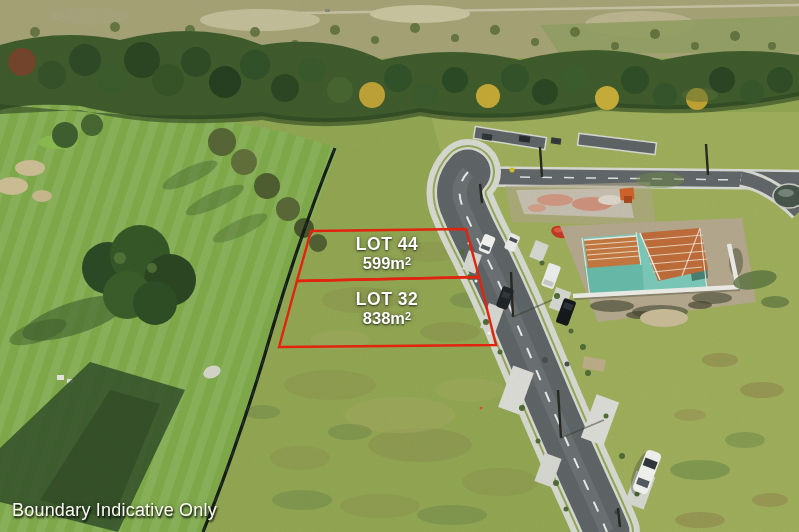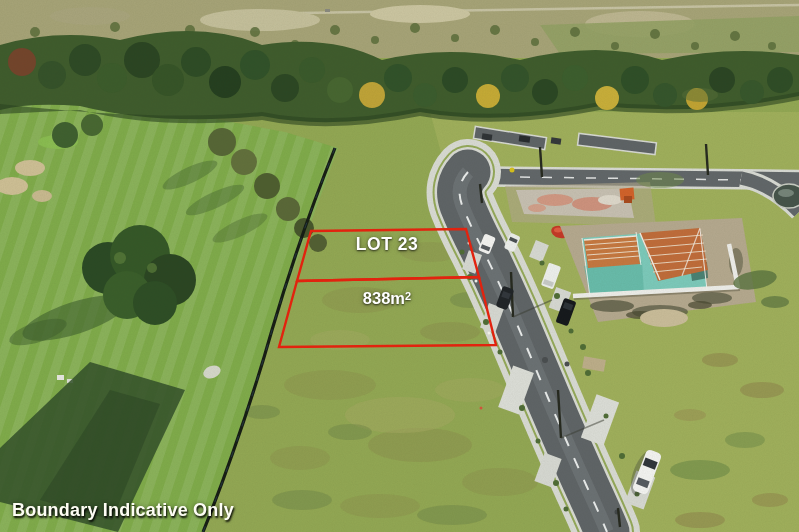--- a/index.html
+++ b/index.html
@@ -6,21 +6,21 @@
   .stage{position:relative;width:799px;height:532px;overflow:hidden;
          font-family:"Liberation Sans",sans-serif;}
   .stage svg{position:absolute;left:0;top:0;display:block;}
   .lot-label{position:absolute;width:200px;text-align:center;color:#fff;
     text-shadow:0 1px 2px rgba(25,28,16,.8),0 0 5px rgba(0,0,0,.35);
     line-height:1.15;pointer-events:none;}
   .lot-name{font-size:17.5px;font-weight:600;letter-spacing:.5px;}
   .lot-area{font-size:16.5px;font-weight:600;}
   .lot-area sup{font-size:11px;vertical-align:4px;font-weight:600;}
   .disclaimer{position:absolute;left:12px;top:500px;color:#fdfdf4;
-    font-size:18px;font-weight:700;letter-spacing:.2px;
+    font-size:18px;font-weight:400;letter-spacing:.2px;
     text-shadow:1px 2px 2px rgba(0,0,0,.9),0 0 4px rgba(0,0,0,.4);}
 </style>
 </head>
 <body>
 
 <div class="stage">
 <svg width="799" height="532" viewBox="0 0 799 532">
   <defs>
     <pattern id="mow" width="18" height="18" patternUnits="userSpaceOnUse" patternTransform="rotate(18)">
       <rect width="9" height="18" fill="#ffffff" opacity="0.09"></rect>
@@ -356,20 +356,22 @@
 
   <g fill="none" stroke="#e8220e" stroke-width="2.4" stroke-linejoin="miter">
     <polygon points="311,231 466,229 479,277 297,281" stroke="#e8220e"></polygon>
     <polygon points="297,281 479,277 496,345 279,347" stroke="#e8220e"></polygon>
   </g>
 
   <rect x="0" y="0" width="799" height="532" filter="url(#grain)" opacity="0.13"></rect>
 </svg>
 
 <div class="lot-label" style="left:287px;top:234px;">
-  <div class="lot-name">LOT 23</div>
+  <div class="lot-name">LOT 44</div>
+  <div class="lot-area"><span>599m</span><sup>2</sup></div>
 </div>
 <div class="lot-label" style="left:287px;top:289px;">
+  <div class="lot-name">LOT 32</div>
   <div class="lot-area"><span>838m</span><sup>2</sup></div>
 </div>
 
 <div class="disclaimer">Boundary Indicative Only</div>
 </div>
 
 </body></html>

